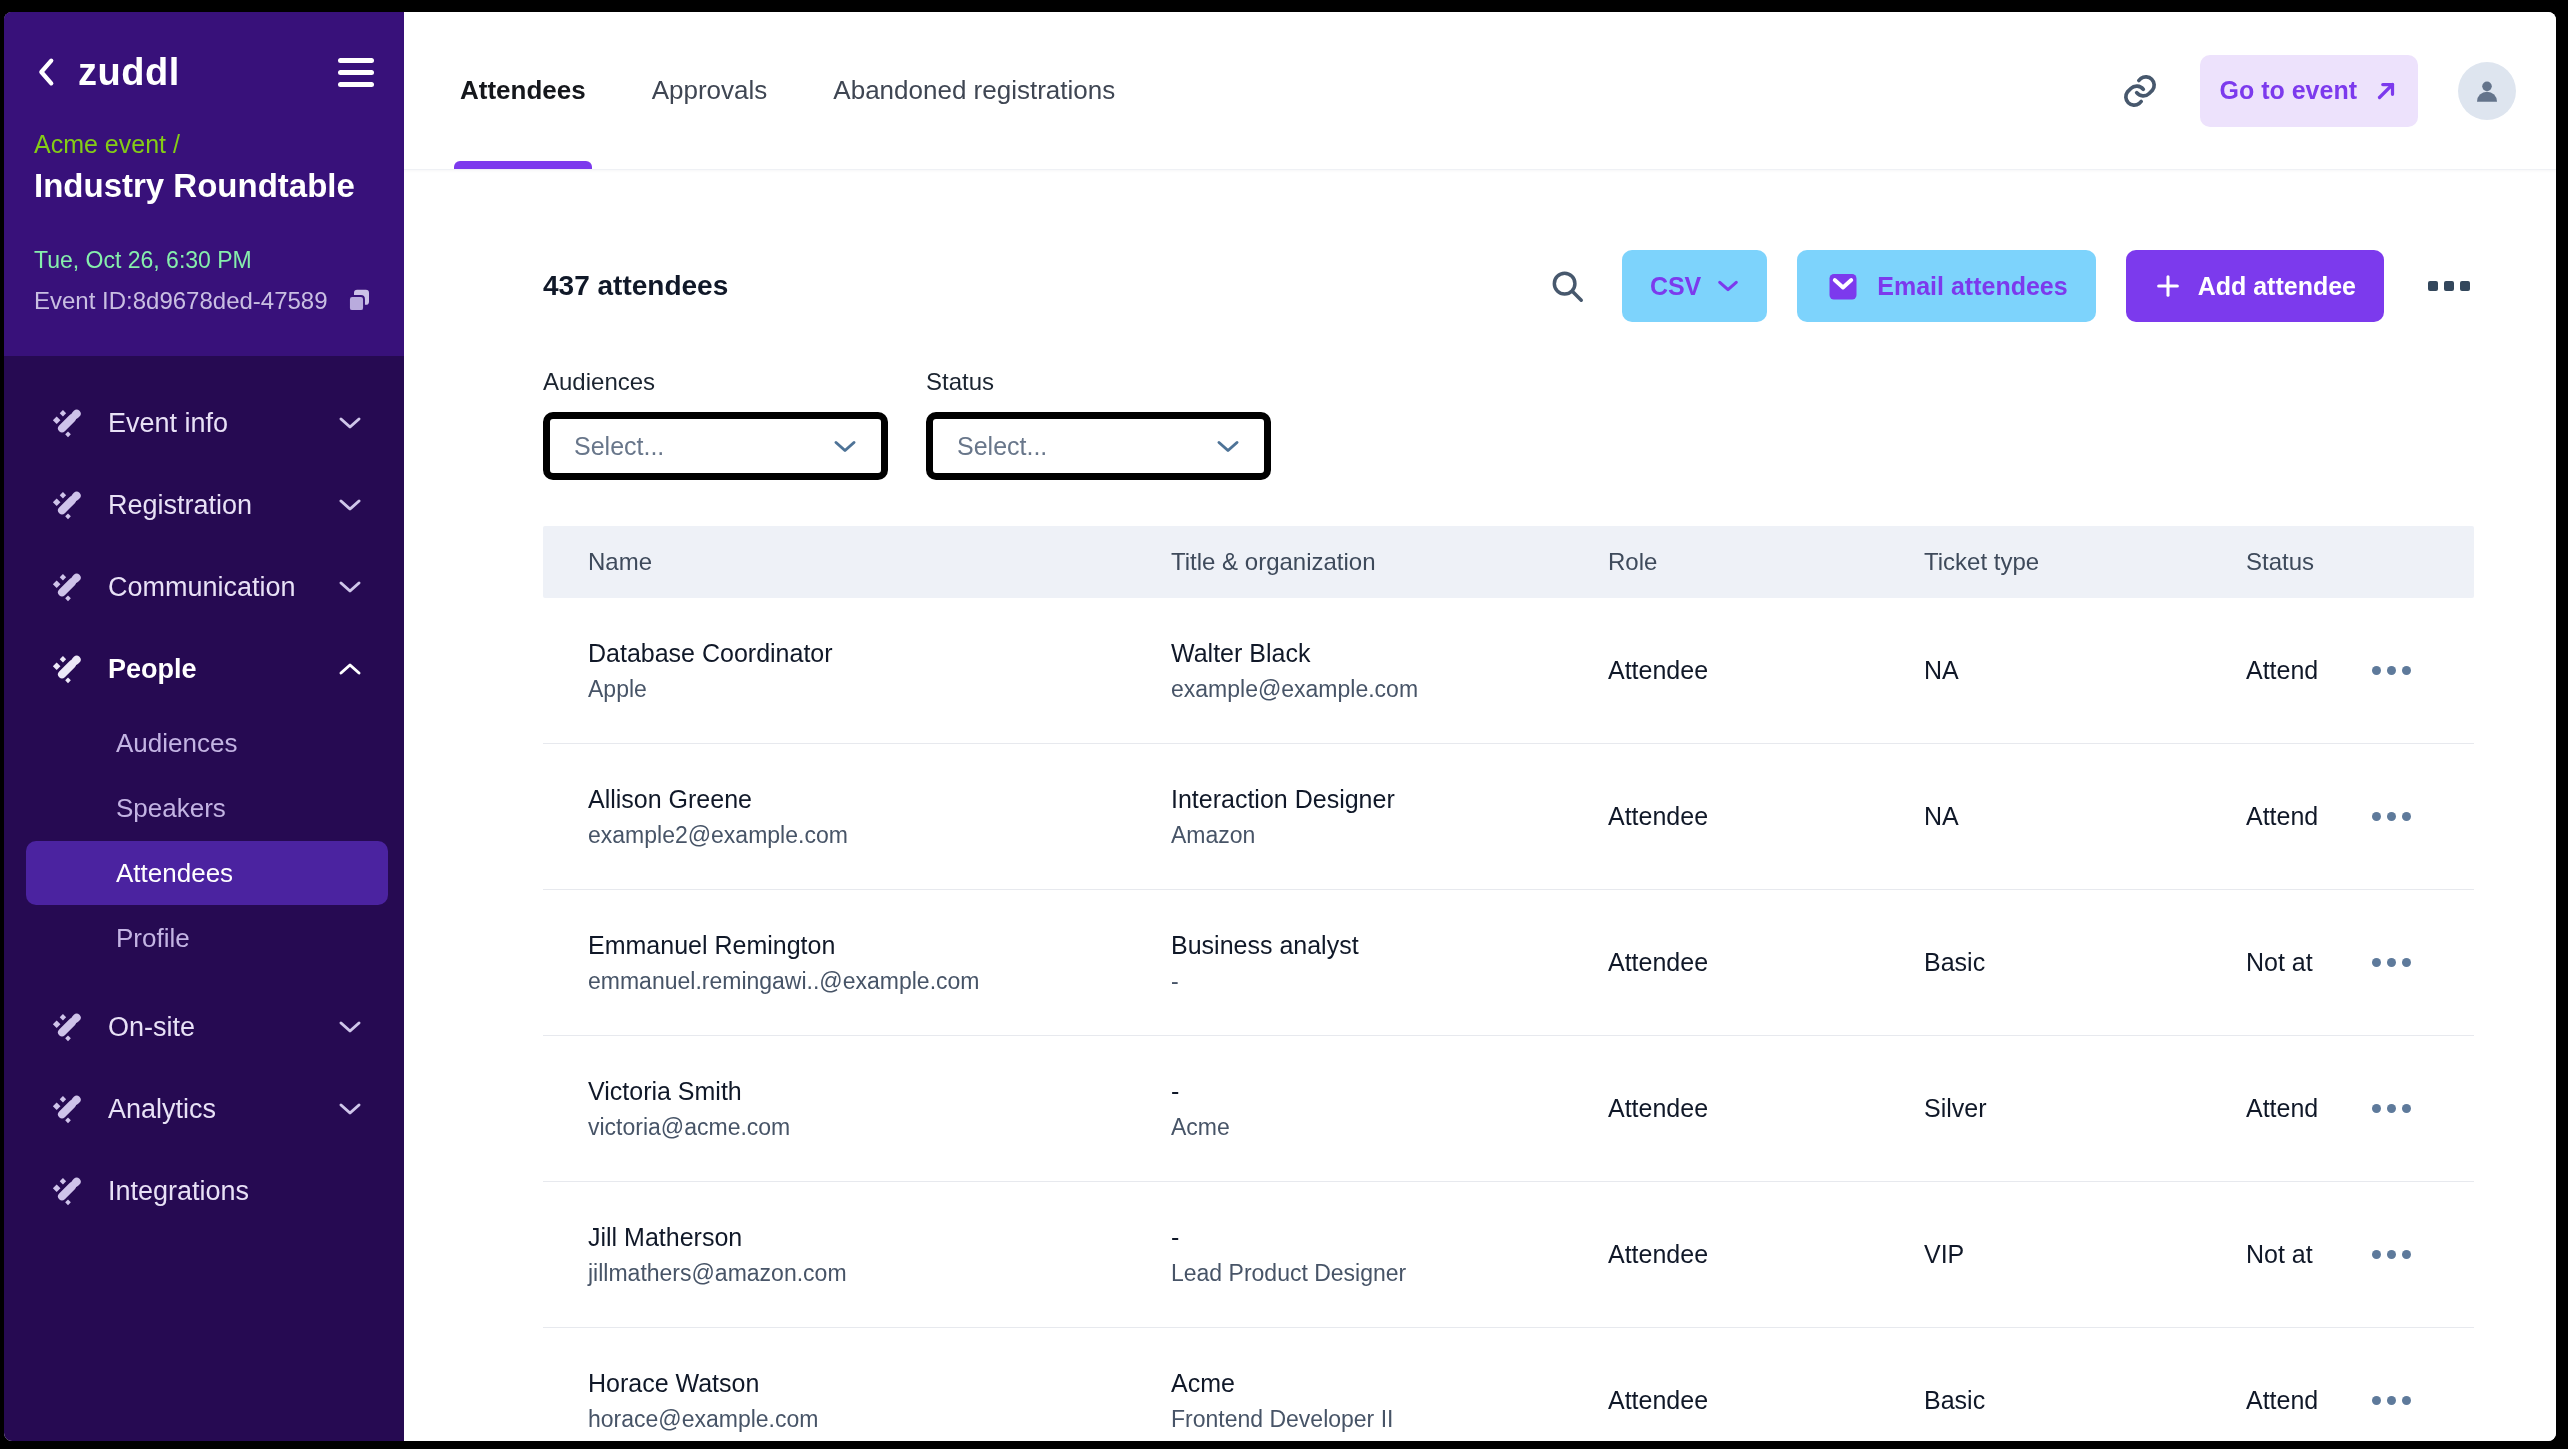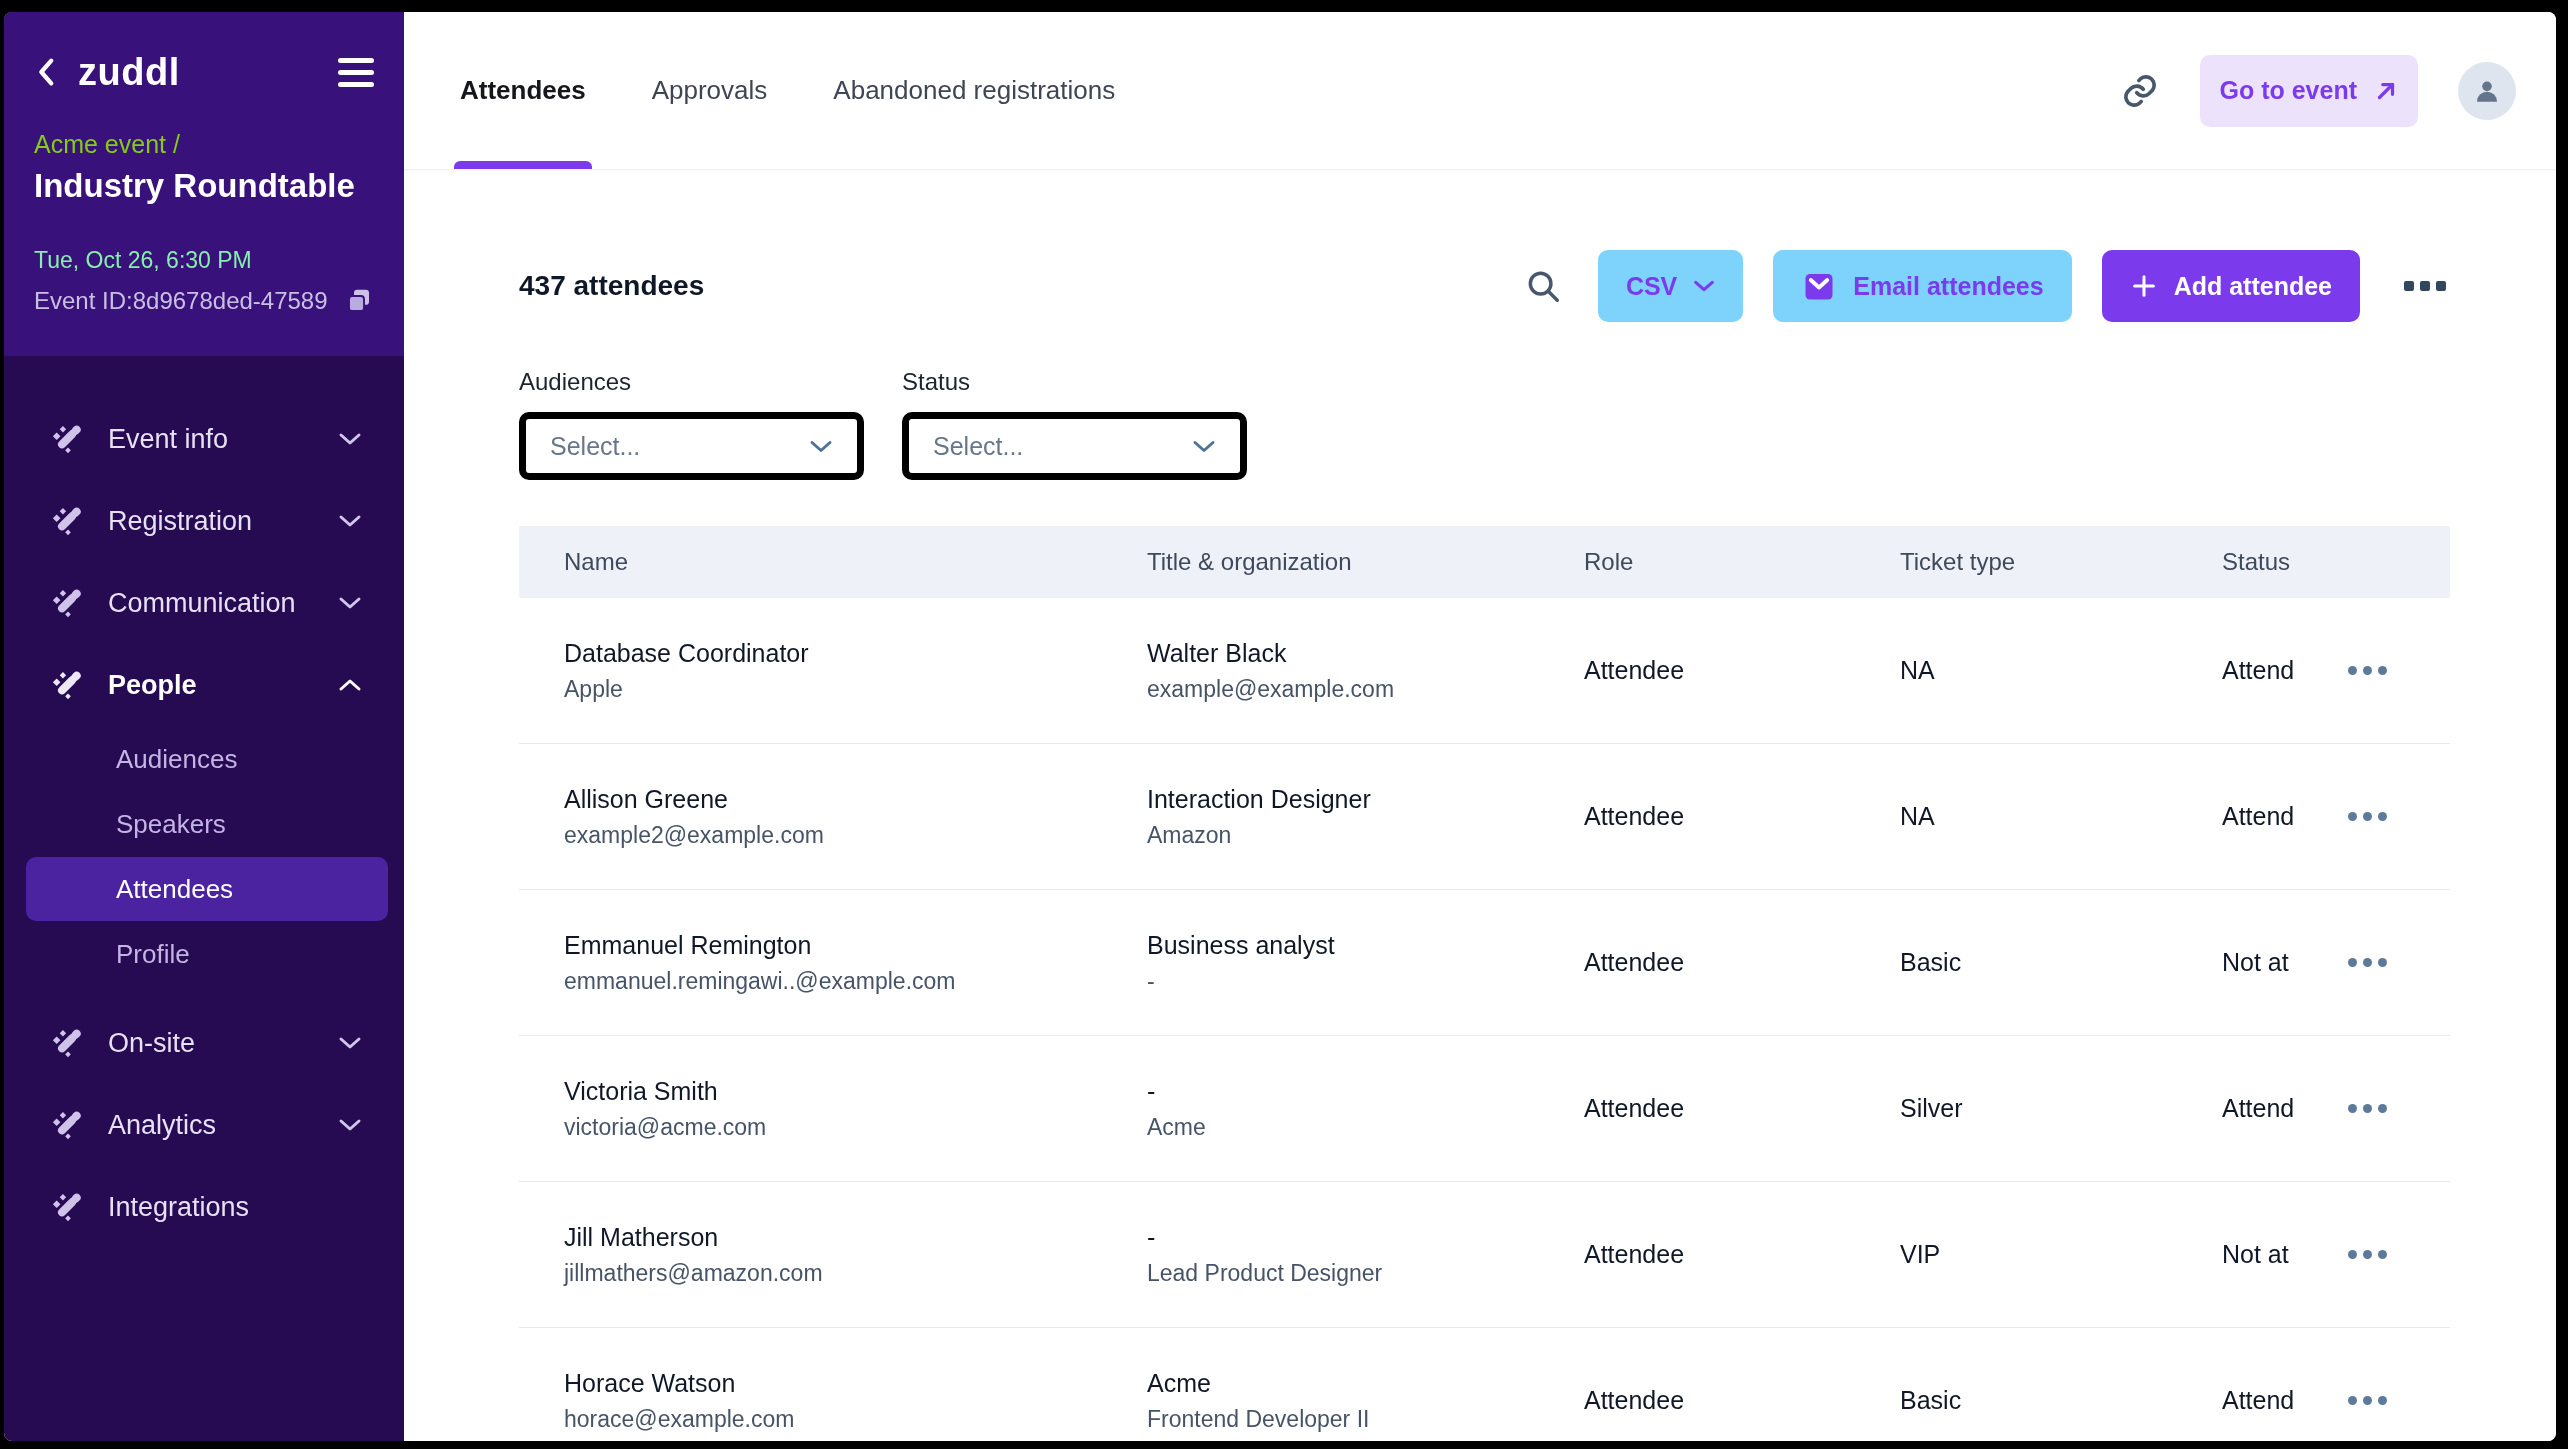--- a/index.html
+++ b/index.html
@@ -11,38 +11,38 @@
   .side-header{background:#38117A;padding:30px 30px 40px 30px;}
   .logo-row{display:flex;align-items:center;gap:18px;height:60px;}
   .logo-text{font-size:38px;font-weight:800;letter-spacing:.5px;color:#fff;}
   .hamburger{margin-left:auto;display:flex;flex-direction:column;gap:7px;cursor:pointer;}
   .hamburger span{display:block;width:36px;height:5px;background:#fff;border-radius:3px;}
   .breadcrumb{margin-top:28px;font-size:25px;color:#84cc16;}
   .event-name{margin-top:8px;font-size:33px;font-weight:700;color:#fff;}
   .event-date{margin-top:42px;font-size:23px;color:#86efac;}
   .event-id-row{margin-top:12px;display:flex;align-items:center;gap:16px;font-size:24px;color:#C9BFE2;}
 
-  .nav{padding-top:42px;}
+  .nav{padding-top:26px;}
   .nav-item{height:82px;display:flex;align-items:center;gap:26px;padding:0 42px 0 46px;font-size:27px;color:#E8E1F6;cursor:pointer;}
   .nav-item .wand{flex-shrink:0;}
   .nav-item .chev{margin-left:auto;}
   .nav-child{height:64px;display:flex;align-items:center;padding-left:112px;font-size:26px;color:#C3B4E3;cursor:pointer;margin:1px 0;}
   .nav-child.selected{background:#4B23A0;border-radius:10px;margin-left:22px;margin-right:16px;padding-left:90px;color:#fff;}
 
   
   .main{flex:1;display:flex;flex-direction:column;min-width:0;background:#fff;}
   .tabbar{height:158px;display:flex;align-items:stretch;padding:0 40px 0 56px;border-bottom:1px solid #EFF1F5;box-shadow:0 1px 3px rgba(16,24,40,.04);}
   .tab{display:flex;align-items:center;margin-right:66px;font-size:26px;color:#3F4653;position:relative;cursor:pointer;white-space:nowrap;}
   .tab.active{font-weight:700;color:#15171C;}
   .tab.active::after{content:"";position:absolute;left:-6px;right:-6px;bottom:0;height:8px;background:#7C3AED;border-radius:6px 6px 0 0;}
   .tab-actions{margin-left:auto;display:flex;align-items:center;gap:40px;}
   .goto-btn{display:flex;align-items:center;gap:16px;background:#EDE2FC;color:#7C3AED;font-size:25px;font-weight:700;padding:0 19px;height:72px;border-radius:10px;cursor:pointer;}
   .avatar{width:58px;height:58px;border-radius:50%;background:#DEE5EF;display:flex;align-items:center;justify-content:center;cursor:pointer;}
 
-  .content{flex:1;padding:80px 0 0 115px;overflow:hidden;}
+  .content{flex:1;padding:80px 0 0 115px;overflow:hidden;margin-left:24px;}
   .toolbar{width:1931px;display:flex;align-items:center;}
   .count{font-size:28px;font-weight:700;color:#101828;}
   .toolbar-right{margin-left:auto;display:flex;align-items:center;gap:30px;}
   .search-btn{padding:6px;cursor:pointer;display:flex;}
   .btn{display:inline-flex;align-items:center;gap:16px;height:72px;padding:0 28px;border-radius:10px;font-size:25px;font-weight:700;cursor:pointer;white-space:nowrap;}
   .btn-light{background:#7dd3fc;color:#7C3AED;}
   .btn-primary{background:#7C3AED;color:#fff;}
   .more-btn{display:flex;gap:6px;padding:10px 4px 10px 14px;cursor:pointer;}
   .more-btn i{width:10px;height:10px;border-radius:2px;background:#33475C;}
 

